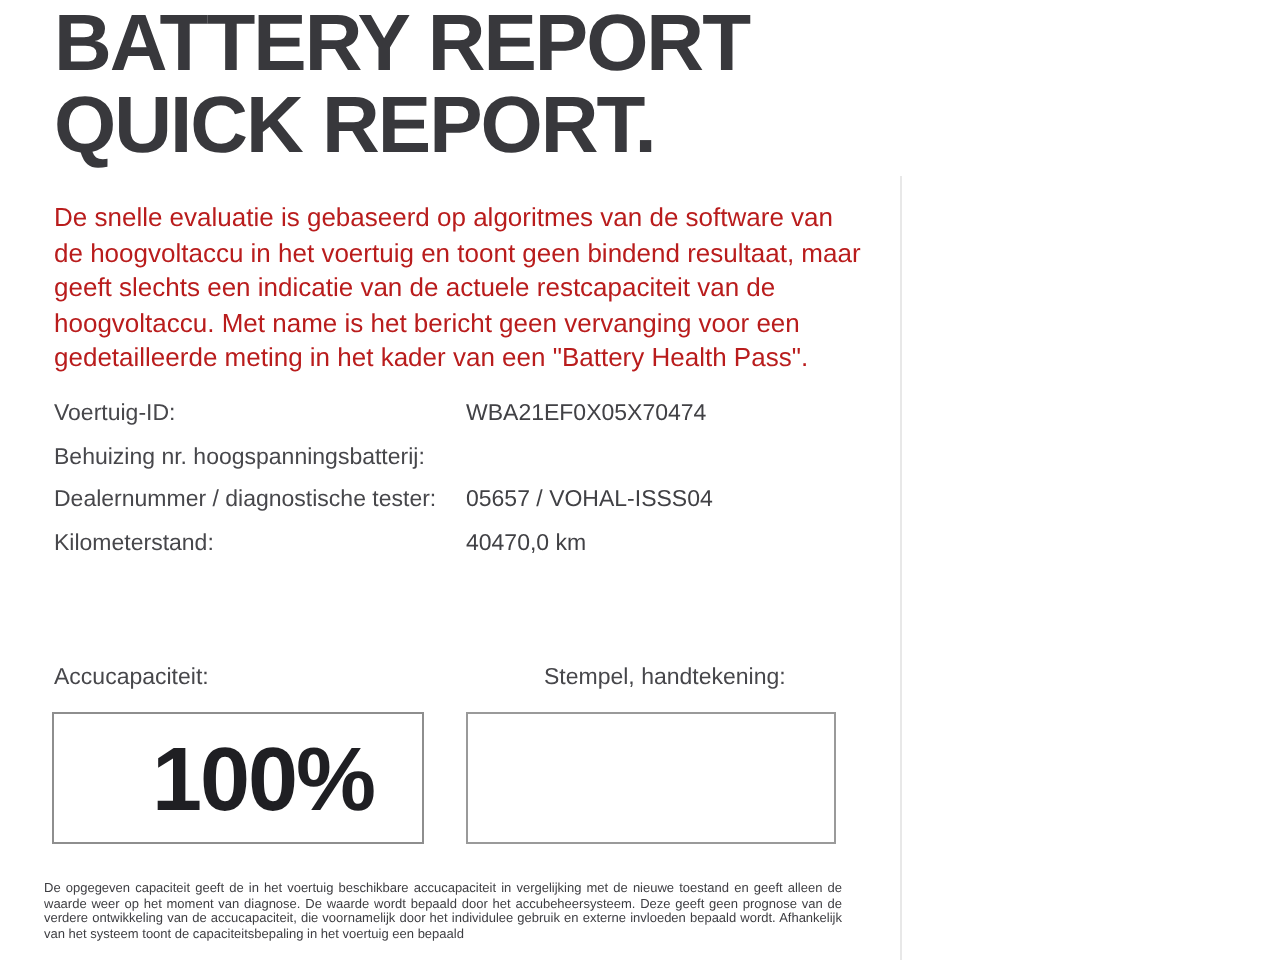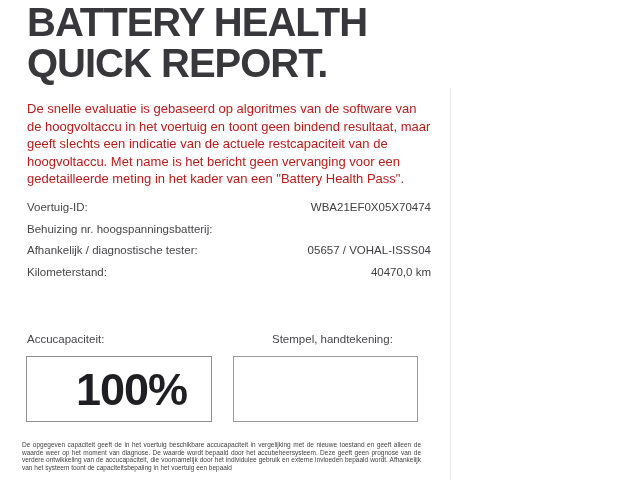--- a/index.html
+++ b/index.html
@@ -22,21 +22,21 @@
   }
   .fields{
     position:absolute;left:27px;top:201px;width:404px;
   }
   .field-row{
     display:flex;align-items:flex-start;
     height:21.6px;
     font-size:11.5px;line-height:13px;color:#47474b;
   }
   .field-label{width:206px;flex:0 0 206px;}
-  .field-value{flex:1;color:#414145;text-align:right;}
+  .field-value{flex:1;color:#414145;}
   .section-label{
     position:absolute;top:333px;
     font-size:11.5px;color:#47474b;
   }
   .capacity-label{left:27px;}
   .signature-label{left:233px;margin-left:39px;}
   .value-box{
     position:absolute;top:356px;height:66px;
     border:1px solid #8e8e8e;
     background:#ffffff;
@@ -57,37 +57,37 @@
     position:absolute;left:450px;top:88px;width:1px;height:392px;
     background:#e8e8e8;
   }
 </style>
 </head>
 <body>
 
 <div class="page">
 
   <div class="title">
-    <div>BATTERY HEALTH</div>
+    <div>BATTERY REPORT</div>
     <div>QUICK REPORT.</div>
   </div>
 
   <div class="intro">De snelle evaluatie is gebaseerd op algoritmes van de software van de hoogvoltaccu in het voertuig en toont geen bindend resultaat, maar geeft slechts een indicatie van de actuele restcapaciteit van de hoogvoltaccu. Met name is het bericht geen vervanging voor een gedetailleerde meting in het kader van een "Battery Health Pass".</div>
 
   <div class="fields">
     <div class="field-row">
       <div class="field-label">Voertuig-ID:</div>
       <div class="field-value">WBA21EF0X05X70474</div>
     </div>
     <div class="field-row">
       <div class="field-label">Behuizing nr. hoogspanningsbatterij:</div>
       <div class="field-value"></div>
     </div>
     <div class="field-row">
-      <div class="field-label">Afhankelijk / diagnostische tester:</div>
+      <div class="field-label">Dealernummer / diagnostische tester:</div>
       <div class="field-value">05657 / VOHAL-ISSS04</div>
     </div>
     <div class="field-row">
       <div class="field-label">Kilometerstand:</div>
       <div class="field-value">40470,0 km</div>
     </div>
   </div>
 
   <div class="section-label capacity-label">Accucapaciteit:</div>
   <div class="section-label signature-label">Stempel, handtekening:</div>

